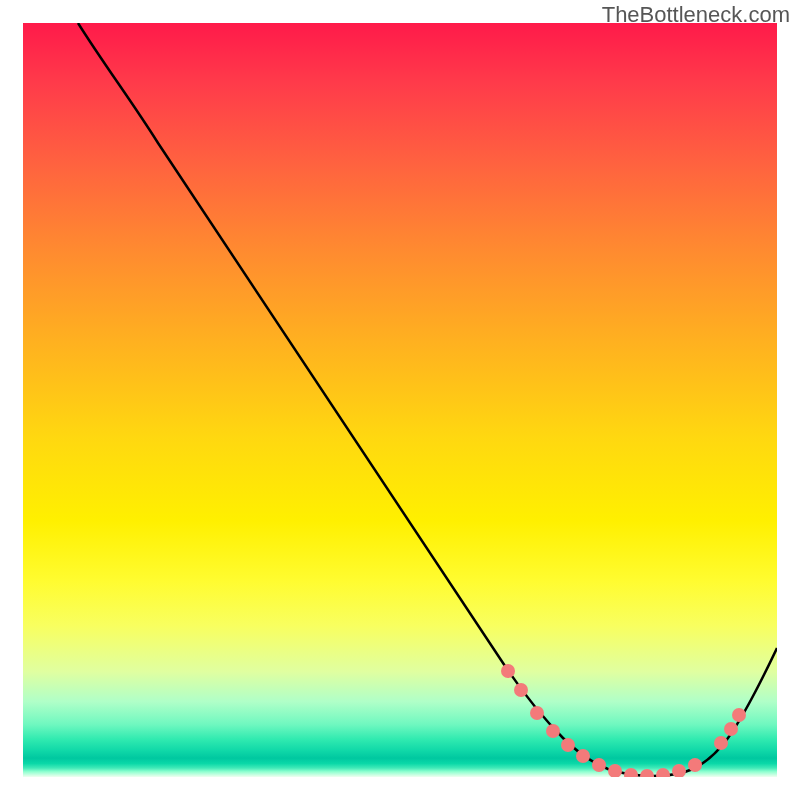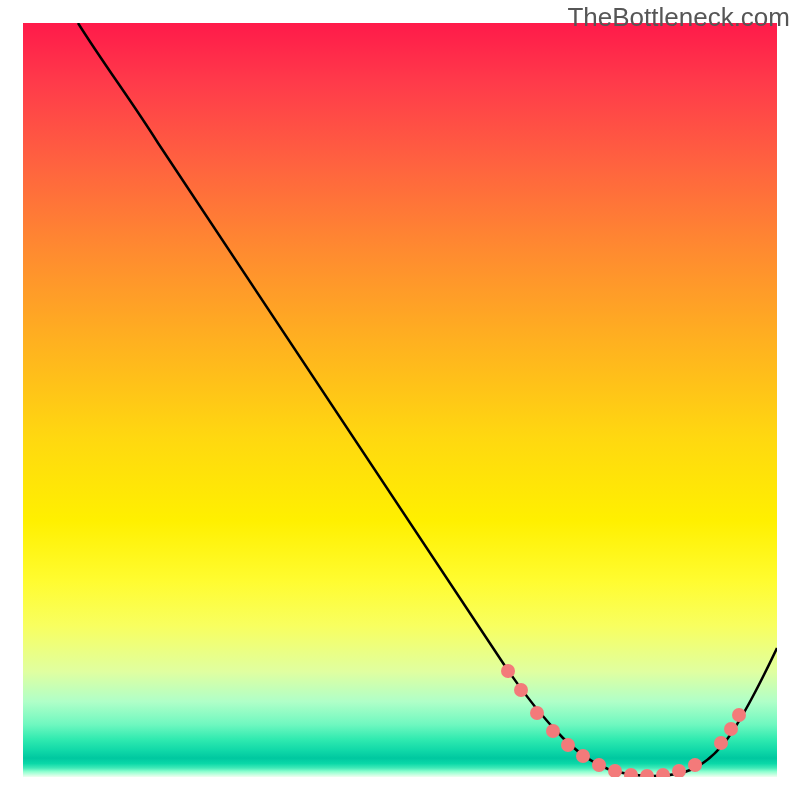--- a/index.html
+++ b/index.html
@@ -43,21 +43,21 @@
     top: 23px;
     width: 754px;
     height: 754px;
     pointer-events: none;
   }
   .watermark {
     position: absolute;
     top: 2px;
     right: 10px;
     font-family: Arial, Helvetica, sans-serif;
-    font-size: 26px;
+    font-size: 22px;
     color: #565656;
     font-weight: 400;
   }
 </style>
 </head>
 <body>
 
 <div class="chart-container">
   <div class="plot-area"></div>
 

